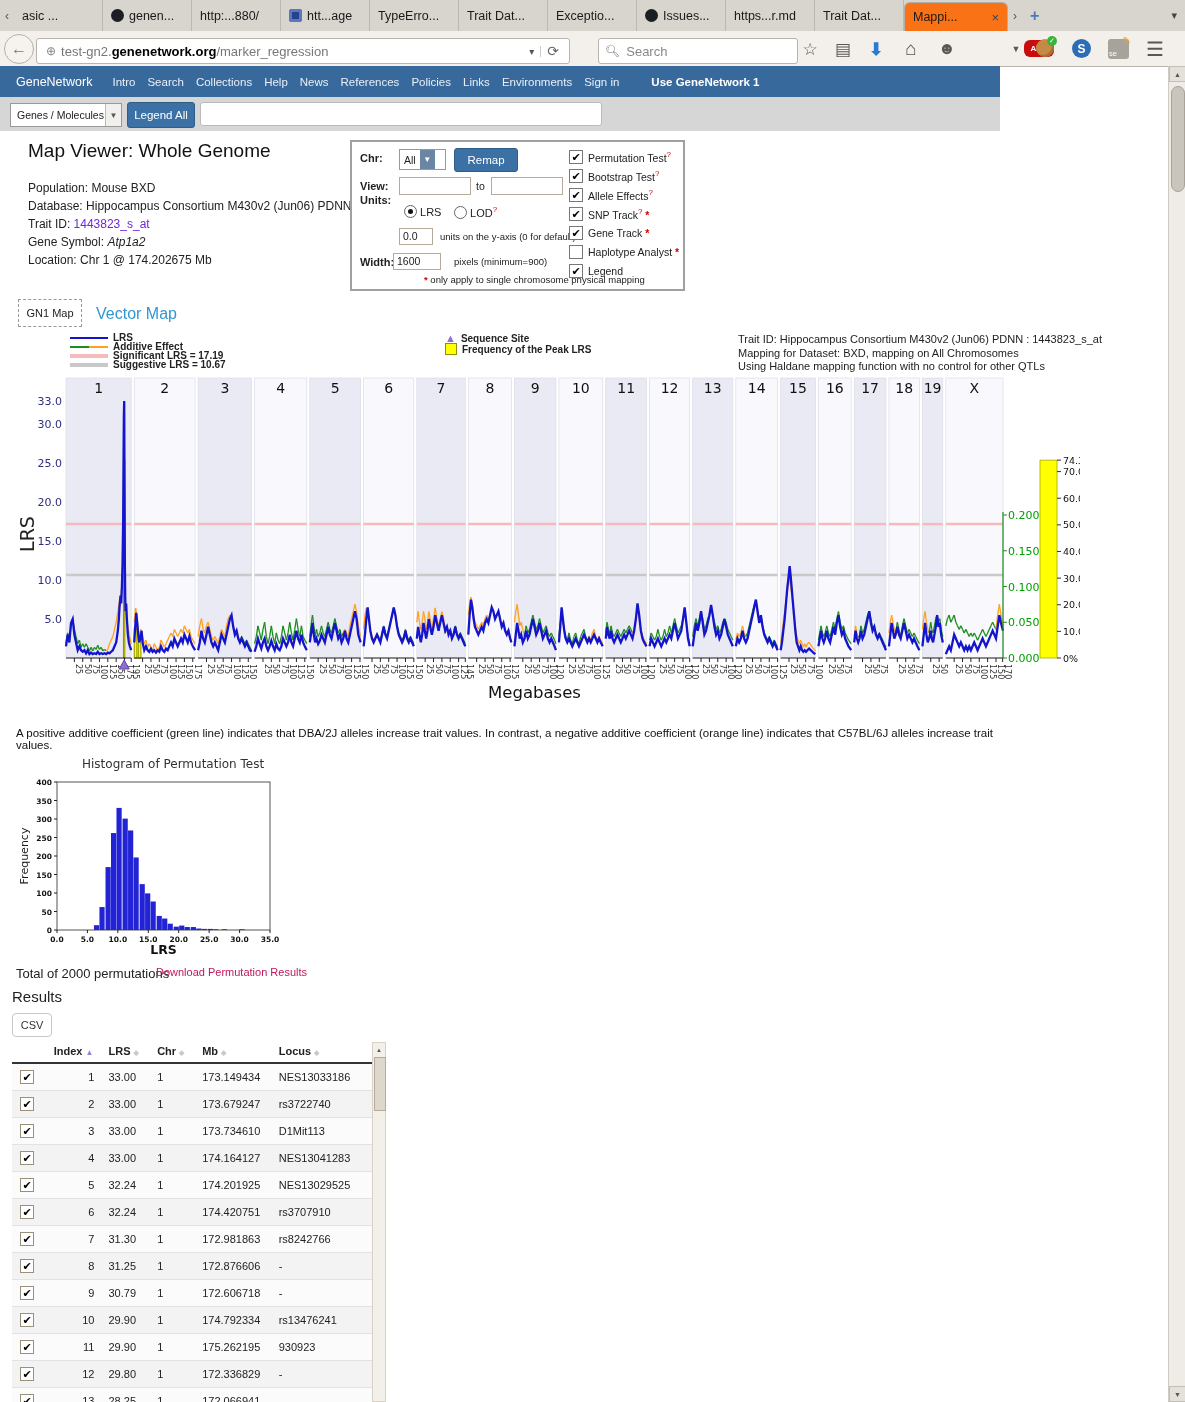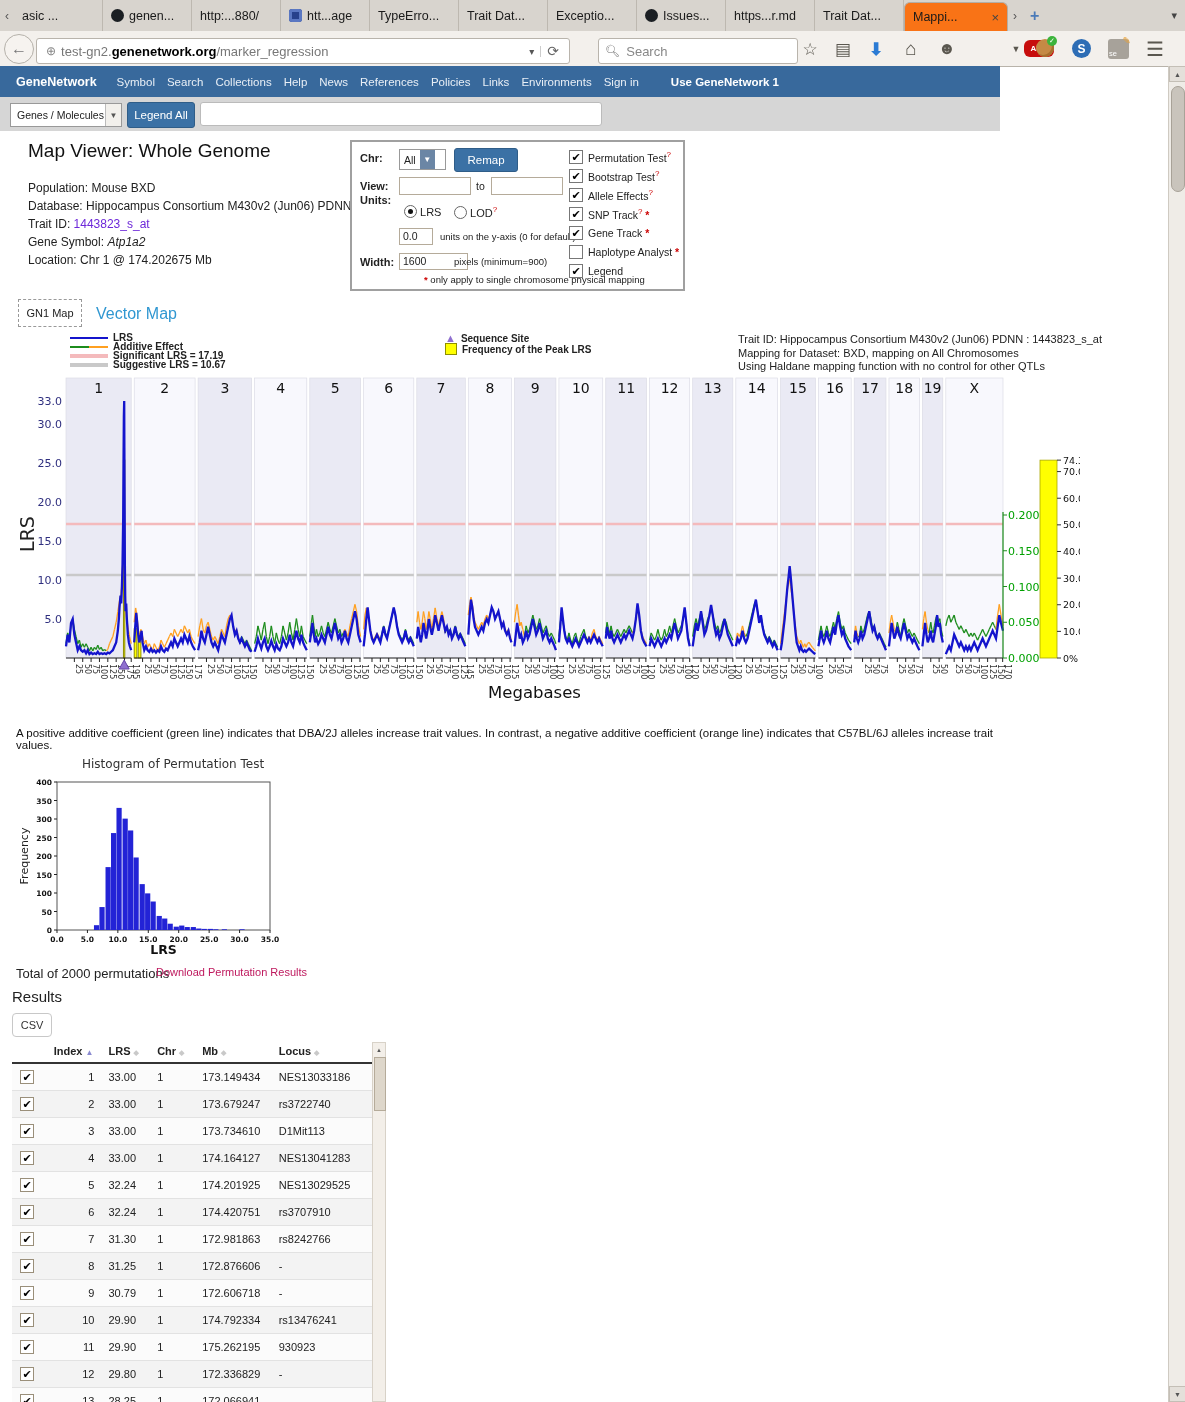--- a/index.html
+++ b/index.html
@@ -43,21 +43,21 @@
   .seicon .pencil{position:absolute;right:-2px;top:-4px;color:#e8a33d;font-size:10px}
 
   
   #vscroll{left:1168px;top:66px;width:17px;height:1336px;background:#efece7;border-left:1px solid #cfcac2}
   #vscroll .btn{position:absolute;left:0;width:17px;height:16px;background:#e4e0da;color:#555;font-size:7px;
       display:flex;align-items:center;justify-content:center;border:1px solid #c4bfb6;box-sizing:border-box}
   #vscroll .thumb{position:absolute;left:2px;top:20px;width:12px;height:104px;background:#c9c4bc;border:1px solid #a8a298;border-radius:7px}
 
   
   #navbar{left:0;top:66px;width:1000px;height:31px;background:#38699c;display:flex;align-items:center;font-size:11.5px;color:#e9eff6}
-  #navbar .brand{font-weight:bold;color:#fff;font-size:12.5px;margin:0 14px 0 16px}
+  #navbar .brand{font-weight:normal;color:#fff;font-size:12.5px;margin:0 14px 0 16px}
   #navbar a{margin:0 6px;color:#e9eff6;text-decoration:none}
   #navbar .use1{font-weight:bold;color:#fff;margin-left:26px}
   #searchstrip{left:0;top:97px;width:1000px;height:34px;background:#d6d6d6}
   .catselect{left:10px;top:103px;width:110px;height:22px;background:#fff;border:1px solid #999;display:flex;align-items:center;font-size:10.5px}
   .catselect .lbl{padding-left:6px}
   .catselect .dd{margin-left:auto;width:15px;height:100%;border-left:1px solid #bbb;background:#f2f0ec;color:#555;
       font-size:8px;display:flex;align-items:center;justify-content:center}
   .btn-blue{background:#3b71a5;color:#fff;border:1px solid #2f5d88;border-radius:3px;font-size:11.5px;
       display:flex;align-items:center;justify-content:center}
   #searchall{left:127px;top:102px;width:66px;height:24px}
@@ -199,21 +199,21 @@
 
 <div class="abs" id="vscroll">
   <div class="btn" style="top:0">▲</div>
   <div class="thumb"></div>
   <div class="btn" style="bottom:0">▼</div>
 </div>
 
 <div class="abs" id="navbar">
   <span class="brand">GeneNetwork</span>
   <span id="nav-links" style="display:flex">
-      <a href="#">Symbol</a>
+      <a href="#">Intro</a>
       <a href="#">Search</a>
       <a href="#">Collections</a>
       <a href="#">Help</a>
       <a href="#">News</a>
       <a href="#">References</a>
       <a href="#">Policies</a>
       <a href="#">Links</a>
       <a href="#">Environments</a>
       <a href="#">Sign in</a>
     </span>
@@ -246,21 +246,21 @@
   <b class="ctl" style="left:8px;top:38px">View:</b>
   <div class="ctl inp" style="left:47px;top:35px;width:72px;height:18px"></div>
   <span class="ctl" style="left:124px;top:38px;font-size:10.5px">to</span>
   <div class="ctl inp" style="left:139px;top:35px;width:72px;height:18px"></div>
   <b class="ctl" style="left:8px;top:52px">Units:</b>
   <span class="ctl" style="left:52px;top:63px"><span class="radio sel"></span> <span>LRS</span></span>
   <span class="ctl" style="left:102px;top:63px"><span class="radio"></span> <span>LOD</span><span class="redq">?</span></span>
   <div class="ctl inp" style="left:47px;top:86px;width:34px;height:17px">0.0</div>
   <span class="ctl" style="left:88px;top:89px;font-size:9.5px">units on the y-axis (0 for default)</span>
   <b class="ctl" style="left:8px;top:114px">Width:</b>
-  <div class="ctl inp" style="left:47px;top:111px;width:69px;height:17px">1600</div>
+  <div class="ctl inp" style="left:41px;top:111px;width:48px;height:17px">1600</div>
   <span class="ctl" style="left:102px;top:114px;font-size:9.5px">pixels (minimum=900)</span>
   <span class="ctl" style="left:72px;top:132px;font-size:9.5px"><span class="redstar">* </span><span>only apply to single chromosome physical mapping</span></span>
   <div id="ckcol">
       <div class="ckrow" style="left: 217px; top: 8px;">
         <span class="cbx">✔</span>
         <span>Permutation Test<span class="redq">?</span></span>
       </div>
       <div class="ckrow" style="left: 217px; top: 27px;">
         <span class="cbx">✔</span>
         <span>Bootstrap Test<span class="redq">?</span></span>

